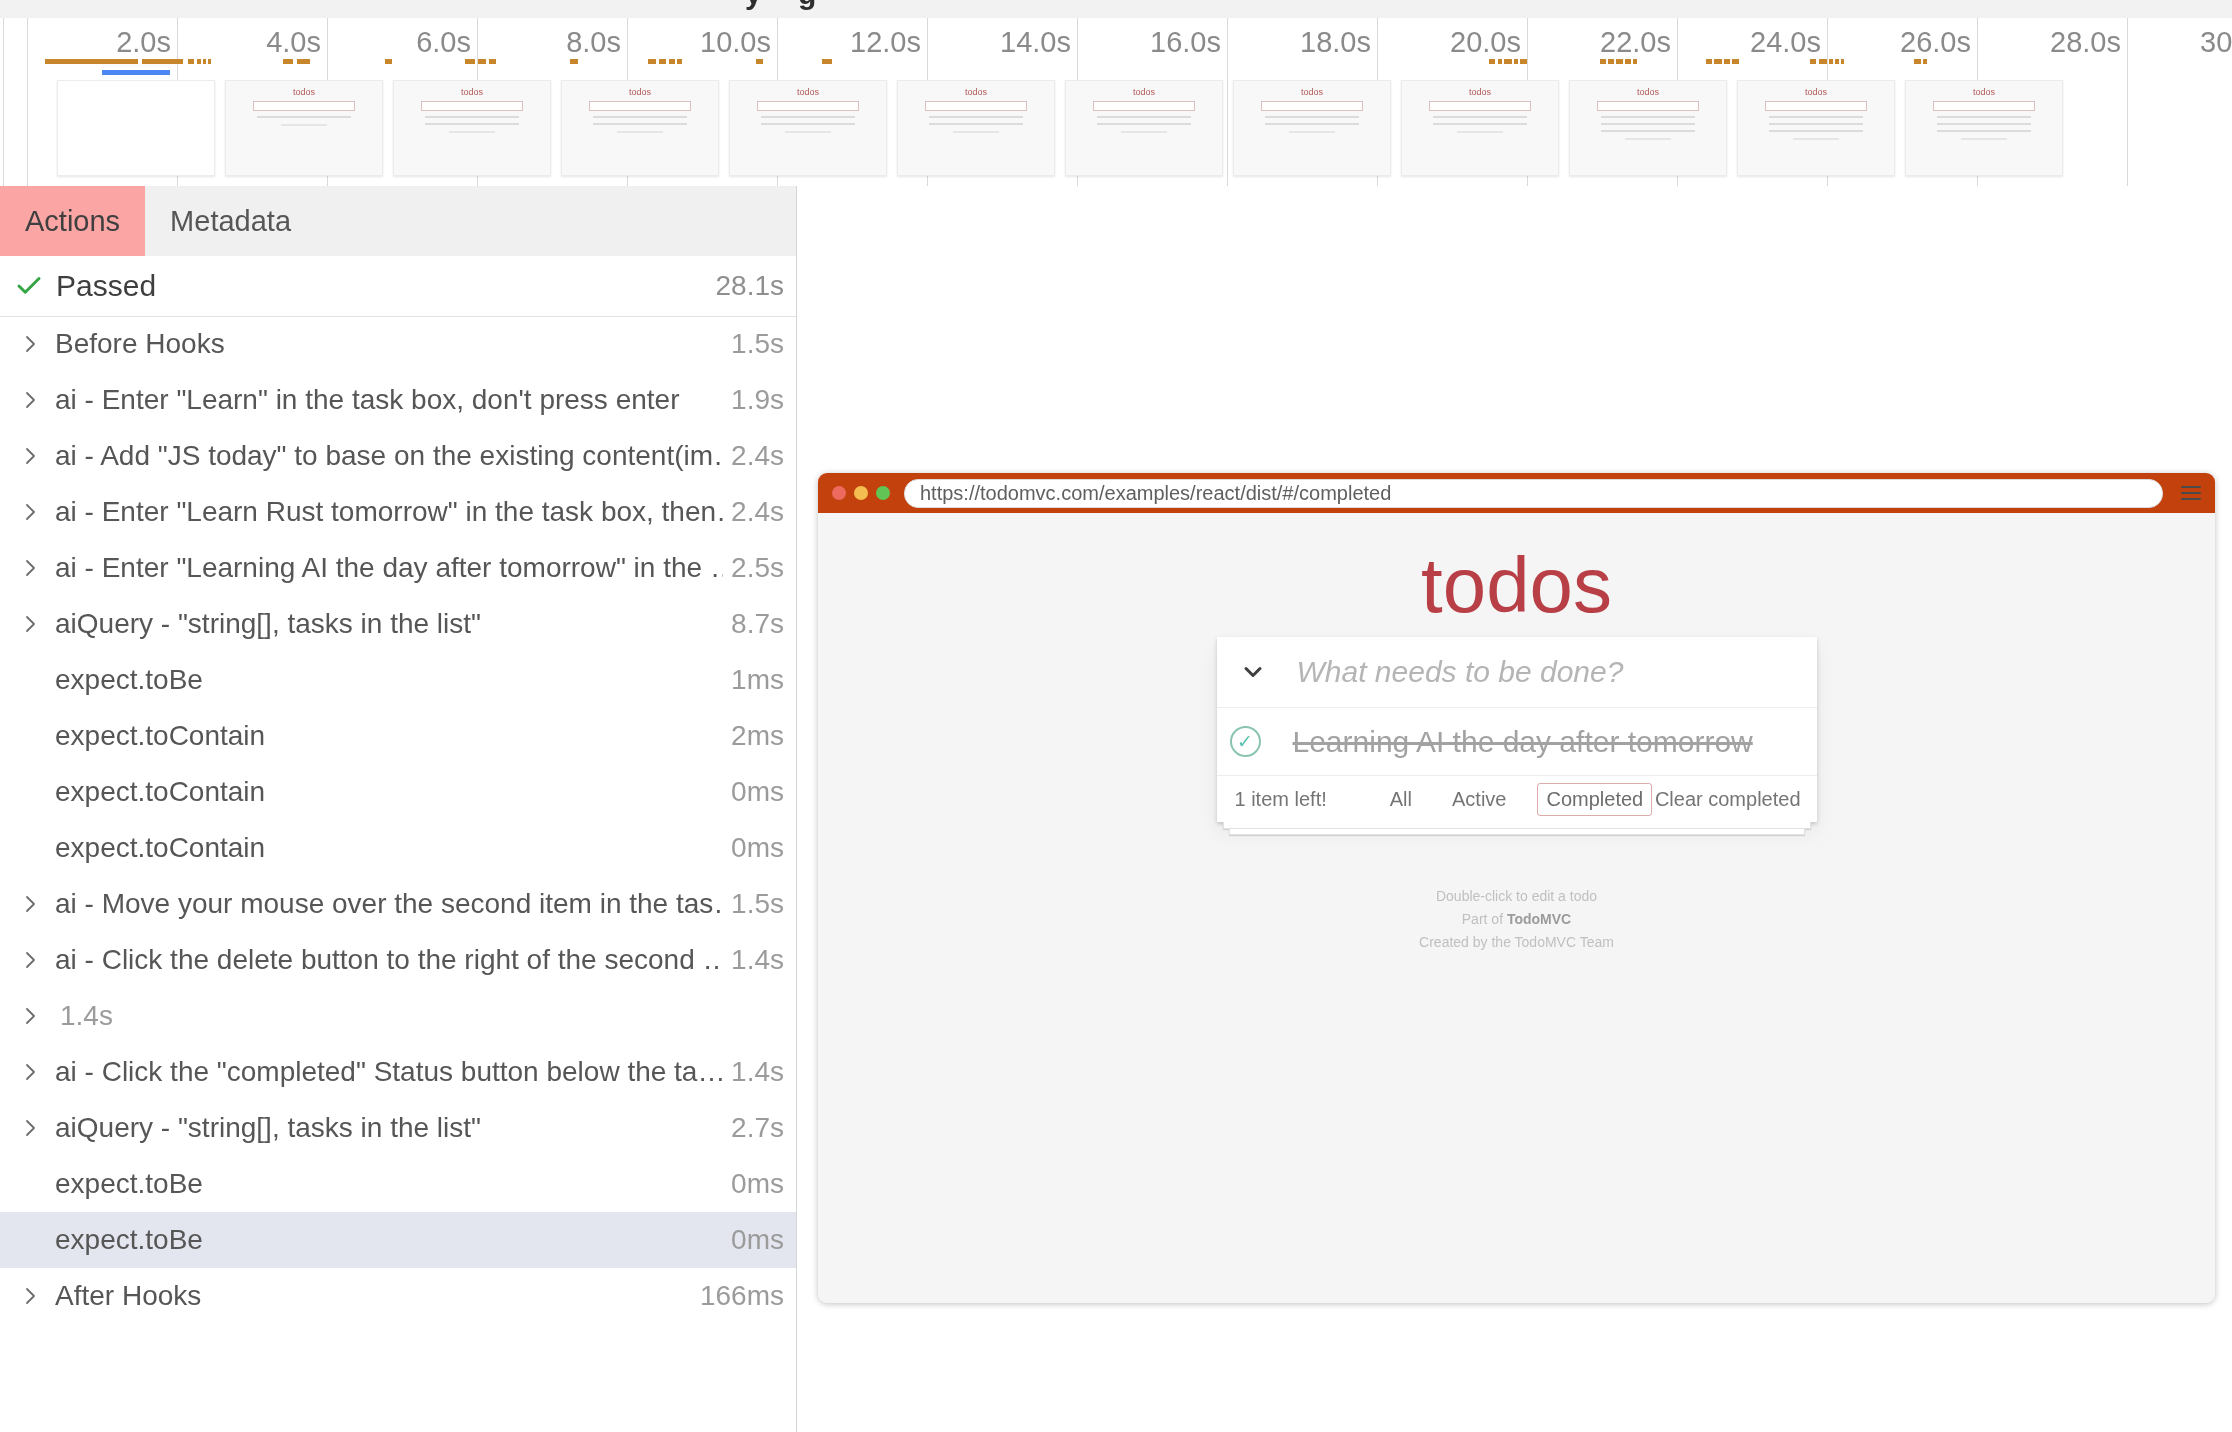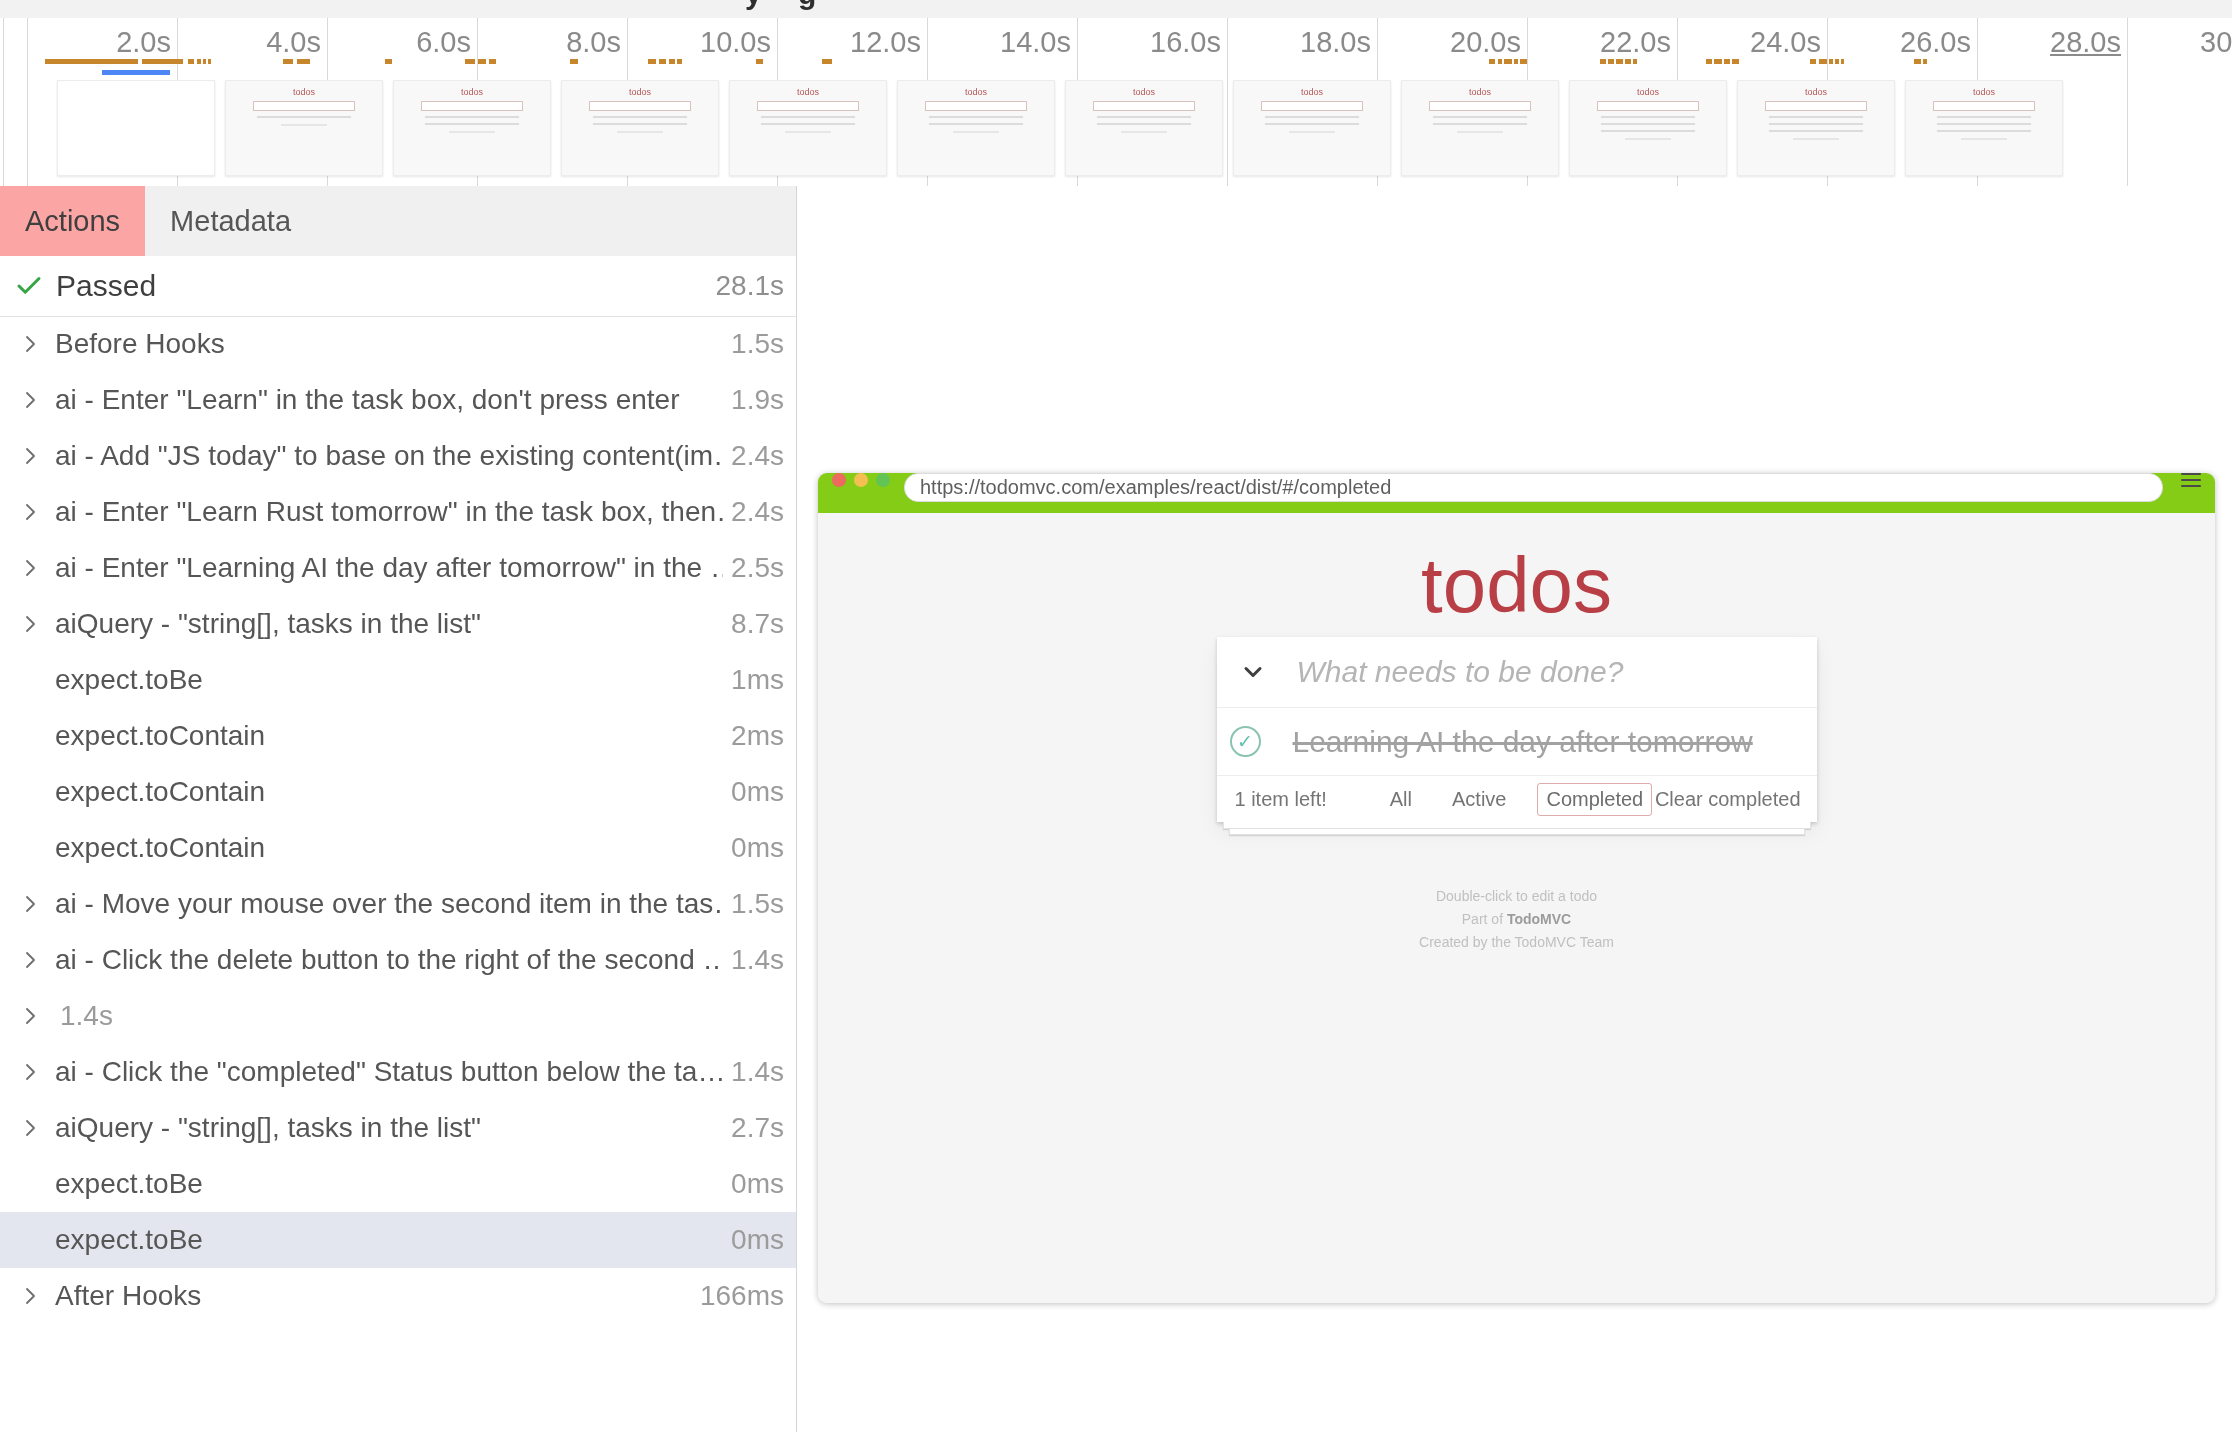--- a/index.html
+++ b/index.html
@@ -38,21 +38,21 @@
   .status-row .sdur{margin-left:auto;margin-right:12px;font-size:28px;color:#8f8f8f;}
   .alist{position:absolute;left:0;top:130px;right:0;bottom:0;}
   .arow{height:56px;display:flex;align-items:center;}
   .arow.sel{background:#e3e6ee;}
   .chev{width:34px;margin-left:18px;display:flex;align-items:center;flex:none;}
   .rlabel{margin-left:3px;font-size:28px;color:#565656;white-space:nowrap;overflow:hidden;flex:1;}
   .rdur{margin-left:8px;margin-right:12px;font-size:28px;color:#9b9b9b;flex:none;}
   
   .browser{position:absolute;left:21px;top:287px;width:1397px;height:830px;border-radius:9px;
            box-shadow:0 1px 6px rgba(0,0,0,0.25);overflow:hidden;background:#f5f5f5;}
-  .chrome{height:40px;background:#84cc16;display:flex;align-items:flex-start;padding:0 14px;}
+  .chrome{height:40px;background:#c2410c;display:flex;align-items:center;padding:0 14px;}
   .lights{display:flex;gap:8px;align-items:center;}
   .light{width:14px;height:14px;border-radius:50%;}
   .l-red{background:#ec6a5e;} .l-yellow{background:#f4bf50;} .l-green{background:#61c454;}
   .urlbar{flex:1;margin-left:14px;margin-right:18px;height:27px;border-radius:14px;background:#fff;
           border:1px solid #dcdcdc;display:flex;align-items:center;padding-left:15px;font-size:20px;color:#5f5f5f;}
   .burger{width:20px;display:flex;flex-direction:column;gap:4px;}
   .burger div{height:2px;background:#4a4a4a;border-radius:1px;}
   .app-body{position:absolute;left:0;top:40px;right:0;bottom:0;background:#f5f5f5;}
   .app-title{margin-top:32px;text-align:center;font-size:78px;font-weight:100;color:#b83f45;line-height:80px;}
   .todo-card{width:600px;margin:12px auto 0;background:#fff;box-shadow:0 2px 4px rgba(0,0,0,0.18),0 10px 20px rgba(0,0,0,0.06);}
@@ -108,21 +108,21 @@
       <div class="tl-label" style="left: 1251px;">18.0s</div>
       <div class="gridline" style="left: 1527px;"></div>
       <div class="tl-label" style="left: 1401px;">20.0s</div>
       <div class="gridline" style="left: 1677px;"></div>
       <div class="tl-label" style="left: 1551px;">22.0s</div>
       <div class="gridline" style="left: 1827px;"></div>
       <div class="tl-label" style="left: 1701px;">24.0s</div>
       <div class="gridline" style="left: 1977px;"></div>
       <div class="tl-label" style="left: 1851px;">26.0s</div>
       <div class="gridline" style="left: 2127px;"></div>
-      <div class="tl-label" style="left: 2001px; text-decoration: underline;">28.0s</div>
+      <div class="tl-label" style="left: 2001px;">28.0s</div>
       <div class="tl-label" style="left: 2151px;">30.0s</div>
       <div class="tl-mark" style="left: 45px; width: 93px; background: rgb(199, 134, 44);"></div>
       <div class="tl-mark" style="left: 142px; width: 41px; background: rgb(199, 134, 44);"></div>
       <div class="tl-mark" style="left: 188px; width: 6px; background: rgb(199, 134, 44);"></div>
       <div class="tl-mark" style="left: 197px; width: 4px; background: rgb(199, 134, 44);"></div>
       <div class="tl-mark" style="left: 203px; width: 3px; background: rgb(199, 134, 44);"></div>
       <div class="tl-mark" style="left: 208px; width: 3px; background: rgb(199, 134, 44);"></div>
       <div class="tl-mark" style="left: 283px; width: 10px; background: rgb(199, 134, 44);"></div>
       <div class="tl-mark" style="left: 297px; width: 13px; background: rgb(199, 134, 44);"></div>
       <div class="tl-mark" style="left: 385px; width: 7px; background: rgb(199, 134, 44);"></div>

